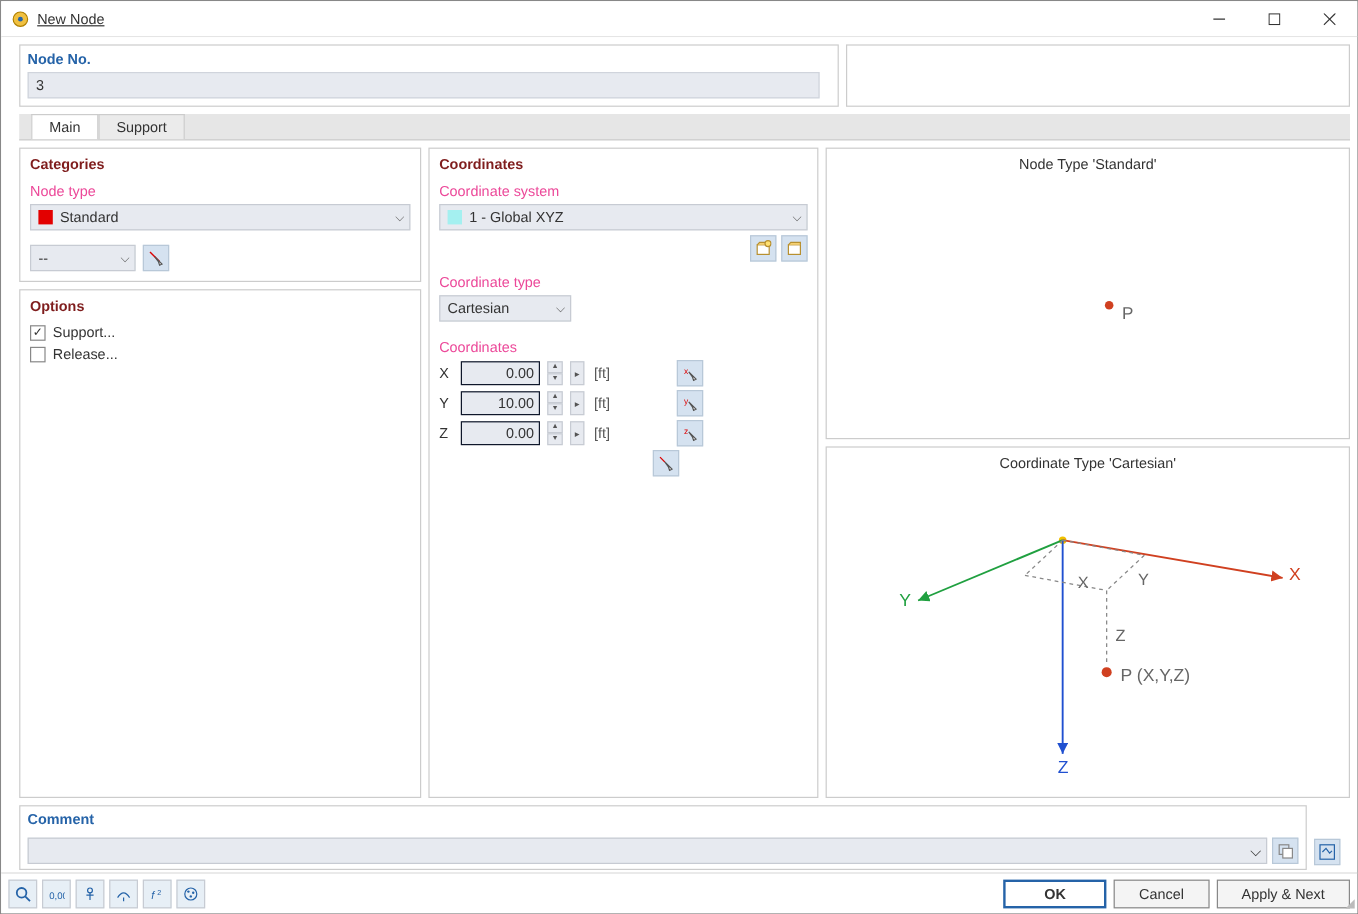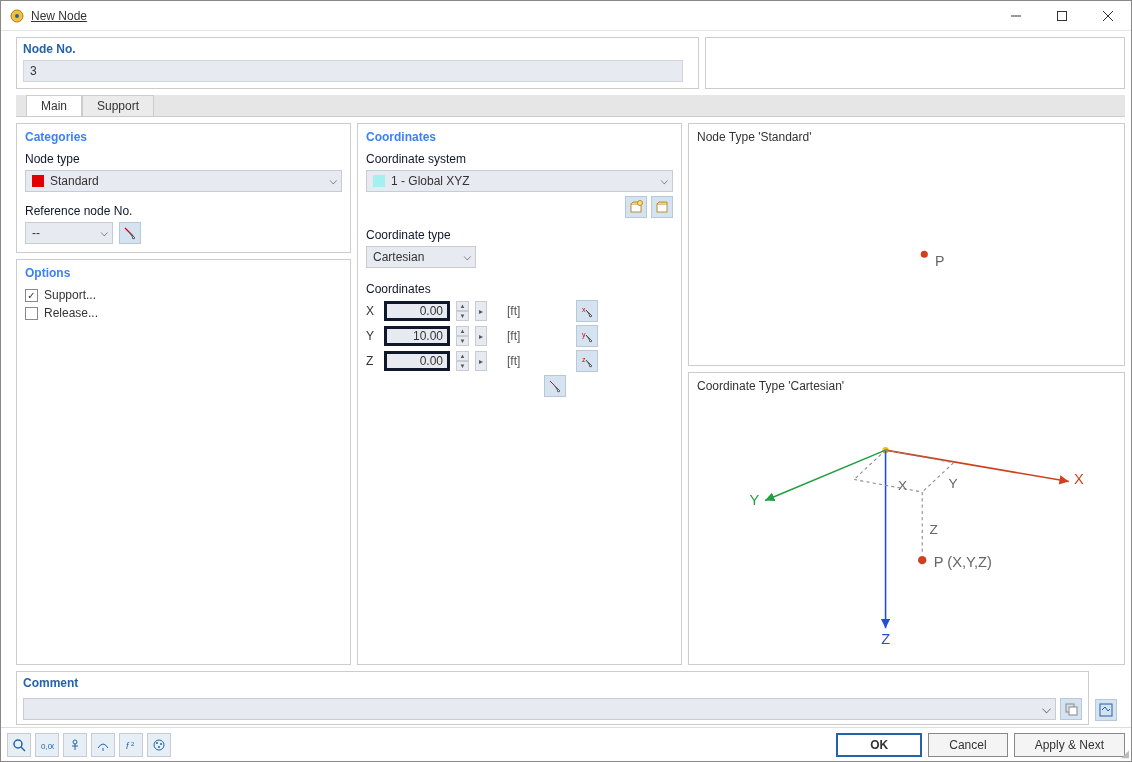--- a/index.html
+++ b/index.html
@@ -21,51 +21,51 @@
 .blank-panel { width: 420px; border: 1px solid #ccc; background: #fff; }
 
 .tabs-row { display: flex; padding-left: 10px; background: #e6e6e6; border-bottom: 1px solid #ccc; height: 22px; }
 .tab { padding: 3px 14px; font-size: 12px; background: #ebebeb; border: 1px solid #ccc; border-bottom: none; margin-right: 0; cursor: pointer; }
 .tab.active { background: #fff; }
 
 .body-row { flex: 1; display: flex; gap: 6px; padding-top: 6px; }
 
 .left-col { width: 335px; display: flex; flex-direction: column; gap: 6px; }
 .mid-col { width: 325px; display: flex; flex-direction: column; }
-.right-col { flex: 1; display: flex; flex-direction: column; gap: 6px; }
+.right-col { flex: 1; display: flex; flex-direction: column; gap: 6px; text-align: center; }
 
 .panel { border: 1px solid #ccc; padding: 6px 8px 8px 8px; background: #fff; }
-.panel-title { color: #3b82f6; font-weight: 600; margin-bottom: 8px; }
-
-.field-label { margin-bottom: 4px; color: #0f172a; }
+.panel-title { color: #7f1d1d; font-weight: 600; margin-bottom: 8px; }
+
+.field-label { margin-bottom: 4px; color: #ec4899; }
 
 .dropdown { height: 22px; background: #e7eaf0; border: 1px solid #c7cbd3; display: flex; align-items: center; padding: 0 4px 0 6px; cursor: pointer; }
 .dropdown .dd-text { flex: 1; }
 .dropdown .chev { color: #555; font-size: 10px; }
 .red-sq { width: 12px; height: 12px; background: #e30000; margin-right: 6px; }
 .cyan-sq { width: 12px; height: 12px; background: #a4f0f0; margin-right: 6px; }
 
 .ref-row { display: flex; align-items: center; gap: 6px; }
 .ref-sel { width: 88px; }
 .icon-btn { width: 22px; height: 22px; background: #d5e2f0; border: 1px solid #b8c8d8; display: flex; align-items: center; justify-content: center; cursor: pointer; font-size: 11px; color: #555; }
 
 .check-row { display: flex; align-items: center; gap: 6px; margin: 4px 0; cursor: pointer; }
 .check-box { width: 13px; height: 13px; border: 1px solid #888; background: #fff; display: flex; align-items: center; justify-content: center; font-size: 10px; color: #333; }
 
 .coord-panel { border: 1px solid #ccc; padding: 6px 8px 8px 8px; background: #fff; flex: 1; }
 .cp-btn-row { display: flex; justify-content: flex-end; gap: 4px; margin: 4px 0 10px 0; }
 .coord-type-sel { width: 110px; }
 
 .xyz-row { display: flex; align-items: center; gap: 6px; margin: 3px 0; }
 .xyz-label { width: 12px; }
-.num-input { width: 66px; height: 20px; background: #e7eaf0; border: 3px solid #0f172a; text-align: right; padding-right: 4px; display: flex; align-items: center; justify-content: flex-end; }
+.num-input { width: 66px; height: 20px; background: #e7eaf0; border: 1px solid #0f172a; text-align: right; padding-right: 4px; display: flex; align-items: center; justify-content: flex-end; }
 .spinner { width: 13px; height: 20px; display: flex; flex-direction: column; }
 .spinner .sp { flex: 1; background: #e7eaf0; border: 1px solid #c7cbd3; font-size: 6px; display: flex; align-items: center; justify-content: center; color: #555; cursor: pointer; }
 .tri-btn { width: 12px; height: 20px; background: #e7eaf0; border: 1px solid #c7cbd3; display: flex; align-items: center; justify-content: center; font-size: 8px; color: #555; cursor: pointer; }
-.unit { color: #555; margin-left: 14px; }
+.unit { color: #555; margin-left: 2px; }
 .pick-btn { margin-left: 50px; }
 
 .preview-panel { border: 1px solid #ccc; padding: 6px 8px; background: #fff; flex: 1; position: relative; }
 .preview-title { color: #333; margin-bottom: 8px; }
 .preview-canvas { position: absolute; inset: 28px 8px 8px 8px; }
 
 .comment-row { display: flex; gap: 6px; margin-top: 6px; }
 .comment-panel { flex: 1; border: 1px solid #ccc; padding: 4px 6px; }
 .comment-inner { display: flex; align-items: center; gap: 4px; margin-top: 4px; }
 .comment-input { flex: 1; height: 22px; background: #e7eaf0; border: 1px solid #c7cbd3; display: flex; align-items: center; justify-content: flex-end; padding-right: 4px; cursor: pointer; }
@@ -134,21 +134,20 @@
       <div class="left-col">
         <div class="panel">
           <div class="panel-title">Categories</div>
           <div class="field-label">Node type</div>
           <div class="dropdown">
             <span class="red-sq"></span>
             <span class="dd-text">Standard</span>
             <span class="chev">⌵</span>
           </div>
           <div style="height:12px"></div>
-          <div class="field-label">Reference node No.</div>
           <div class="ref-row">
             <div class="dropdown ref-sel">
               <span class="dd-text">--</span>
               <span class="chev">⌵</span>
             </div>
             <div class="icon-btn">
               <svg width="14" height="14">
                   <line x1="2" y1="2" x2="10" y2="10" stroke="#d00" stroke-width="1.2"></line>
                   <path d="M6 6 L12 12 L10 13 L9 10 Z" fill="#fff" stroke="#555"></path>
                 </svg>

